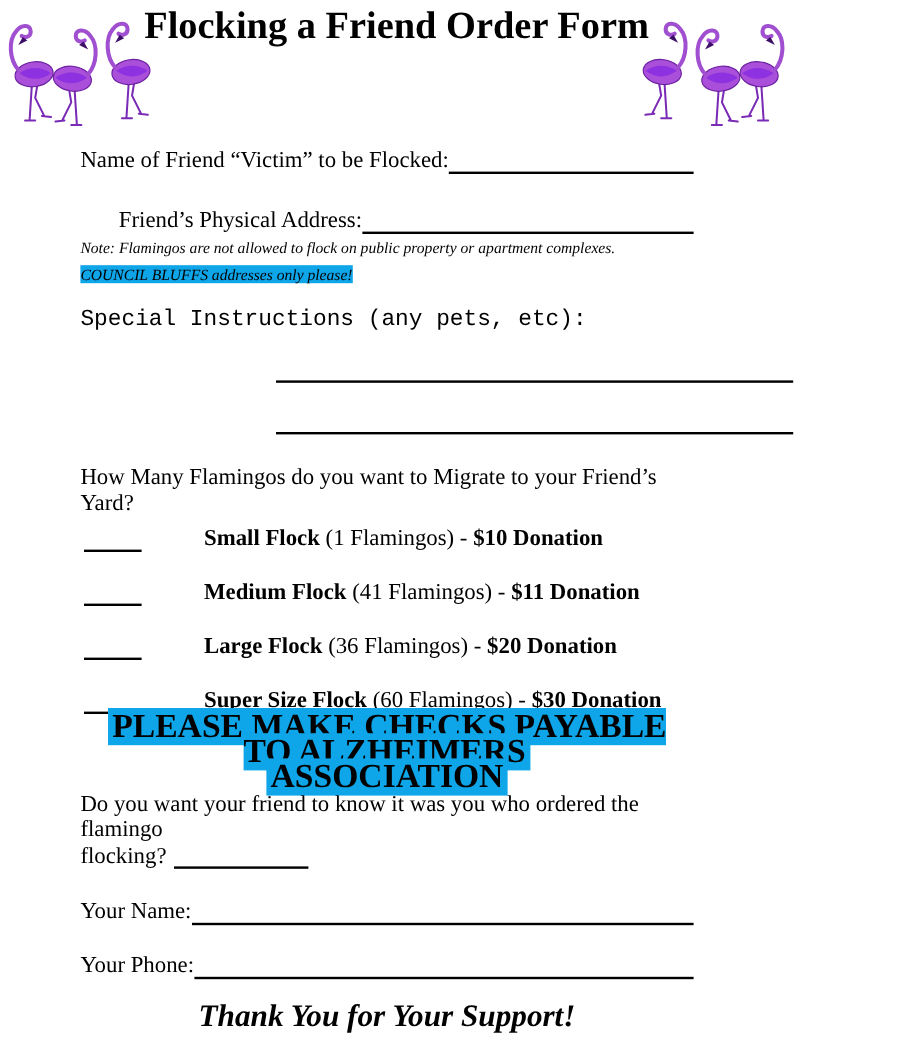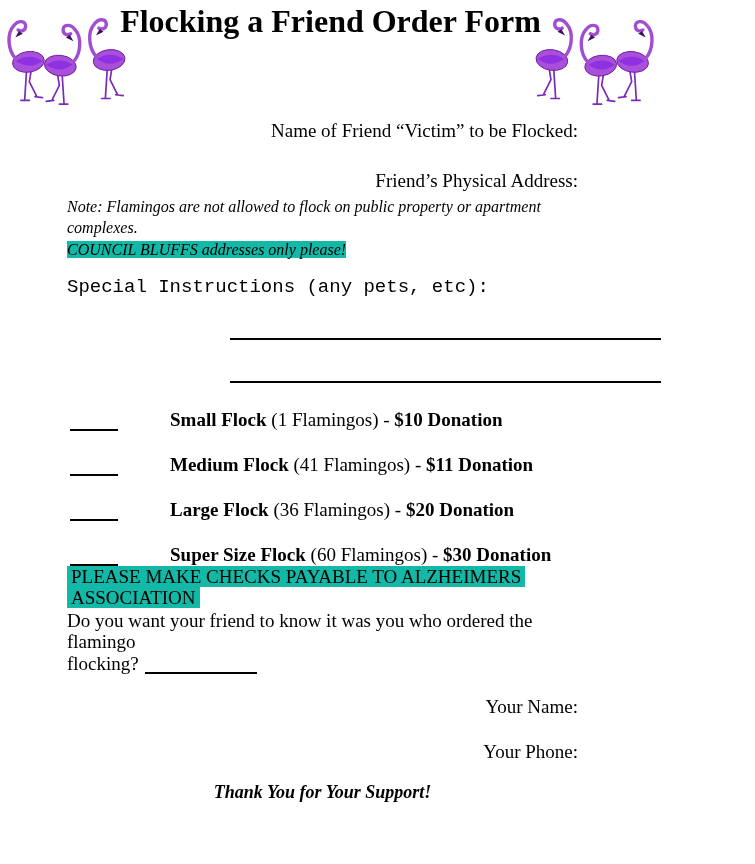--- a/index.html
+++ b/index.html
@@ -26,50 +26,50 @@
   .flamingos { position: absolute; top: 12px; }
   .flamingos.left  { left: 4px; }
   .flamingos.right { right: 4px; transform: scaleX(-1); }
   .leg  { stroke: #7a2bb5; stroke-width: 1.8; fill: none; stroke-linecap: round; }
   .bodyshape { fill: #a94fd9; stroke: #6b1fa0; stroke-width: 1; }
   .wing { fill: #8a2be2; opacity: 0.85; }
   .neck { stroke: #a04fd0; stroke-width: 3.6; fill: none; stroke-linecap: round; }
   .beak { fill: #3d0e66; }
   
   .content { margin-left: 67px; margin-right: 83px; }
-  .row { display: flex; align-items: flex-end; height: 25px; flex-direction: column; }
+  .row { display: flex; align-items: flex-end; height: 25px; }
   .row .label { white-space: nowrap; }
   .fill { flex: 1; border-bottom: 2px solid #000; }
   .row.victim  { margin-top: 8px; }
-  .row.address { margin-top: 25px; }
-  .note { font-style: italic; font-size: 16px; line-height: 21px; margin-top: 1px; }
-  .hl { background: #14b8a6; }
+  .row.address { margin-top: 25px; margin-left: 32px; }
+  .note { font-style: italic; font-size: 13px; line-height: 21px; margin-top: 1px; }
+  .hl { background: #0ea5e9; }
   .special { margin-top: 16px; height: 25px; font-family: Liberation Mono, monospace; }
   .write-line { height: 2px; background: #000; width: 442px; margin-left: 163px; }
   .line-a { margin-top: 37px; }
   .line-b { margin-top: 41px; }
   .how-many { margin-top: 25px; height: 25px; }
   .option { display: flex; align-items: flex-end; height: 25px; margin-top: 20px; }
   .option.first { margin-top: 23px; }
   .option .blank { width: 48px; margin-left: 3px; border-bottom: 2px solid #000; align-self: stretch; }
   .option .otext { margin-left: 52px; white-space: pre; }
   .option .otext b { font-weight: bold; }
-  .notice { font-weight: normal; font-size: 19px; line-height: 21px; }
+  .notice { text-align: center; font-weight: bold; font-size: 28px; line-height: 21px; }
   .notice .hl { padding: 0 4px; }
   .reveal { margin-top: 2px; line-height: 21px; }
   .reveal-l2 { display: flex; align-items: flex-end; height: 22px; }
   .reveal-l2 .blank { width: 112px; margin-left: 6px; border-bottom: 2px solid #000; align-self: stretch; }
-  .row.yourname { margin-top: 22px; margin-left: 12px; }
+  .row.yourname { margin-top: 22px; }
   .row.yourphone { margin-top: 20px; }
   .row.otherinfo { margin-top: 20px; }
   .footer {
     text-align: center;
     font-weight: bold;
     font-style: italic;
-    font-size: 18px;
+    font-size: 26px;
     margin-top: 16px;
   }
 </style>
 </head>
 <body>
 
 <svg width="0" height="0" style="position:absolute" aria-hidden="true">
   <defs>
     <g id="flam">
       <path class="leg" d="M24,60 L22,91 M18,91 L27,91"></path>
@@ -110,20 +110,21 @@
       <span class="fill"></span>
     </div>
 
     <div class="note">Note: Flamingos are not allowed to flock on public property or apartment complexes.</div>
     <div class="note"><span class="hl">COUNCIL BLUFFS addresses only please!</span></div>
 
     <div class="special">Special Instructions (any pets, etc):</div>
     <div class="write-line line-a"></div>
     <div class="write-line line-b"></div>
 
+    <div class="how-many">How Many Flamingos do you want to Migrate to your Friend’s Yard?</div>
 
     <div class="option first">
       <span class="blank"></span>
       <span class="otext"><b>Small Flock</b><span> (1 Flamingos) - </span><b>$10 Donation</b></span>
     </div>
 
     <div class="option">
       <span class="blank"></span>
       <span class="otext"><b>Medium Flock</b><span> (41 Flamingos) - </span><b>$11 Donation</b></span>
     </div>

